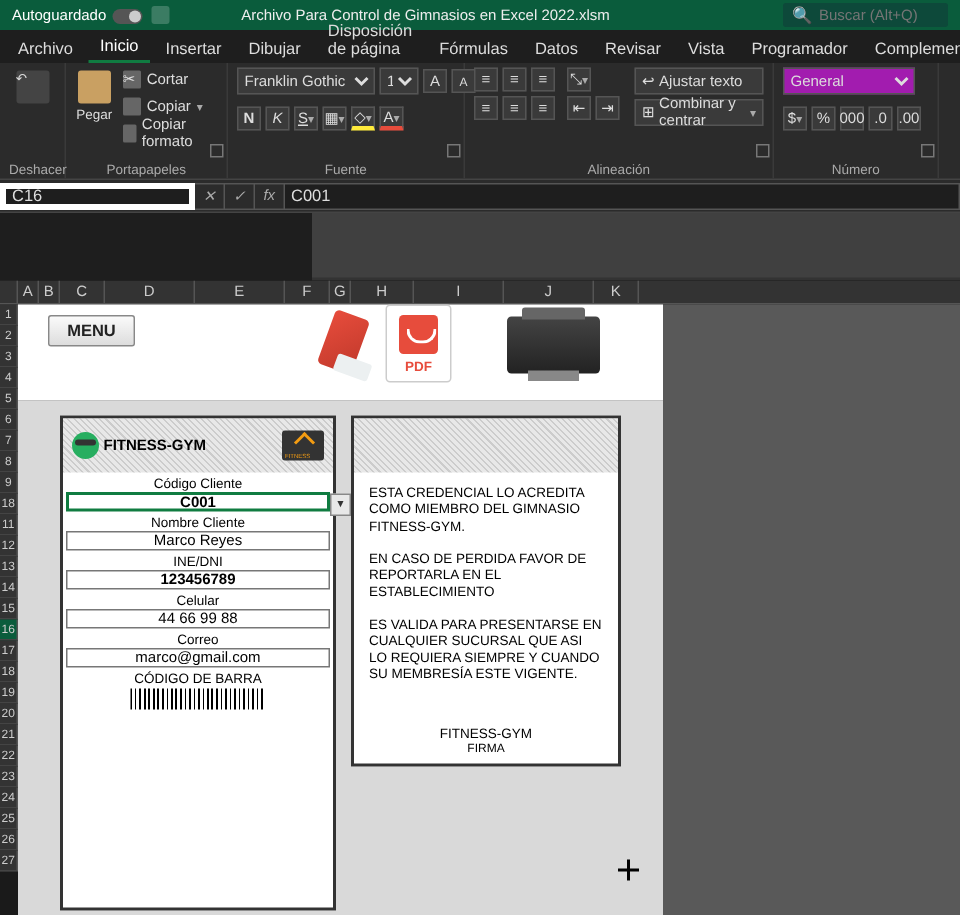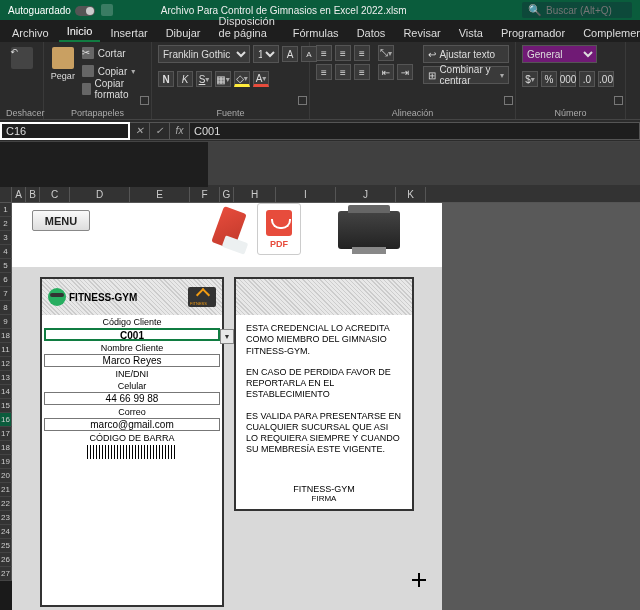--- a/index.html
+++ b/index.html
@@ -37,26 +37,26 @@
   .font-sel { background: #3a3a3a; border: 1px solid #555; color: #ddd; font-size: 10px; height: 18px; }
   .font-sel.name { width: 92px; }
   .font-sel.size { width: 26px; }
   .sq { width: 16px; height: 16px; background: #3a3a3a; border: 1px solid #555; display: flex; align-items: center; justify-content: center; font-size: 10px; color: #ddd; cursor: pointer; }
   .row2 { display: flex; gap: 3px; margin-top: 4px; }
 
   .align-group .grid3x2 { display: grid; grid-template-columns: repeat(3,16px); grid-template-rows: repeat(2,16px); gap: 3px; }
   .align-right { display: flex; flex-direction: column; gap: 3px; margin-left: 6px; }
   .combo { display: flex; align-items: center; gap: 3px; background: #3a3a3a; border: 1px solid #555; padding: 1px 4px; font-size: 10px; color: #ddd; height: 18px; cursor: pointer; }
   .chev { font-size: 8px; color: #aaa; }
-  .num-sel { background: #701a75; border: 1px solid #555; color: #ddd; font-size: 10px; height: 18px; width: 75px; }
+  .num-sel { background: #a21caf; border: 1px solid #555; color: #ddd; font-size: 10px; height: 18px; width: 88px; }
   .num-row { display: flex; gap: 3px; margin-top: 4px; }
 
   
   .fbar { height: 22px; background: #2b2b2b; display: flex; align-items: center; border-bottom: 1px solid #444; }
-  .namebox { width: 130px; height: 18px; background: #1e1e1e; border: 2px solid #ffffff; color: #ddd; font-size: 11px; padding: 0 4px; }
+  .namebox { width: 130px; height: 18px; background: #1e1e1e; border: 4px solid #ffffff; color: #ddd; font-size: 11px; padding: 0 4px; }
   .fx-btns { display: flex; gap: 0; }
   .fx-btn { width: 20px; height: 18px; border: 1px solid #555; border-left: none; background: #2b2b2b; color: #aaa; display: flex; align-items: center; justify-content: center; font-size: 10px; font-style: italic; cursor: pointer; }
   .fx-input { flex: 1; height: 18px; background: #1e1e1e; border: 1px solid #555; border-left: none; color: #ddd; font-size: 11px; padding: 0 4px; }
   .fbar-expand { height: 45px; background: #404040; border-bottom: 2px solid #333; margin-left: 208px; }
 
   
   .sheet { position: relative; background: #1a1a1a; height: 430px; overflow: hidden; }
   .colhdrs { display: flex; height: 16px; background: #333; border-bottom: 1px solid #555; }
   .corner { width: 12px; border-right: 1px solid #555; background: #333; }
   .ch { border-right: 1px solid #555; text-align: center; font-size: 10px; color: #ccc; line-height: 16px; }
@@ -338,20 +338,21 @@
         <div class="brand-mini"></div>
       </div>
       <div class="field-label">Código Cliente</div>
       <div class="field-val bold sel">
         <span>C001</span>
         <div class="sel-drop">▼</div>
       </div>
       <div class="field-label">Nombre Cliente</div>
       <div class="field-val">Marco Reyes</div>
       <div class="field-label">INE/DNI</div>
+      <div class="field-val bold">123456789</div>
       <div class="field-label">Celular</div>
       <div class="field-val">44 66 99 88</div>
       <div class="field-label">Correo</div>
       <div class="field-val">marco@gmail.com</div>
       <div class="field-label">CÓDIGO DE BARRA</div>
       <div class="barcode"></div>
     </div>
 
     <div class="card back">
       <div class="card-top"></div>

